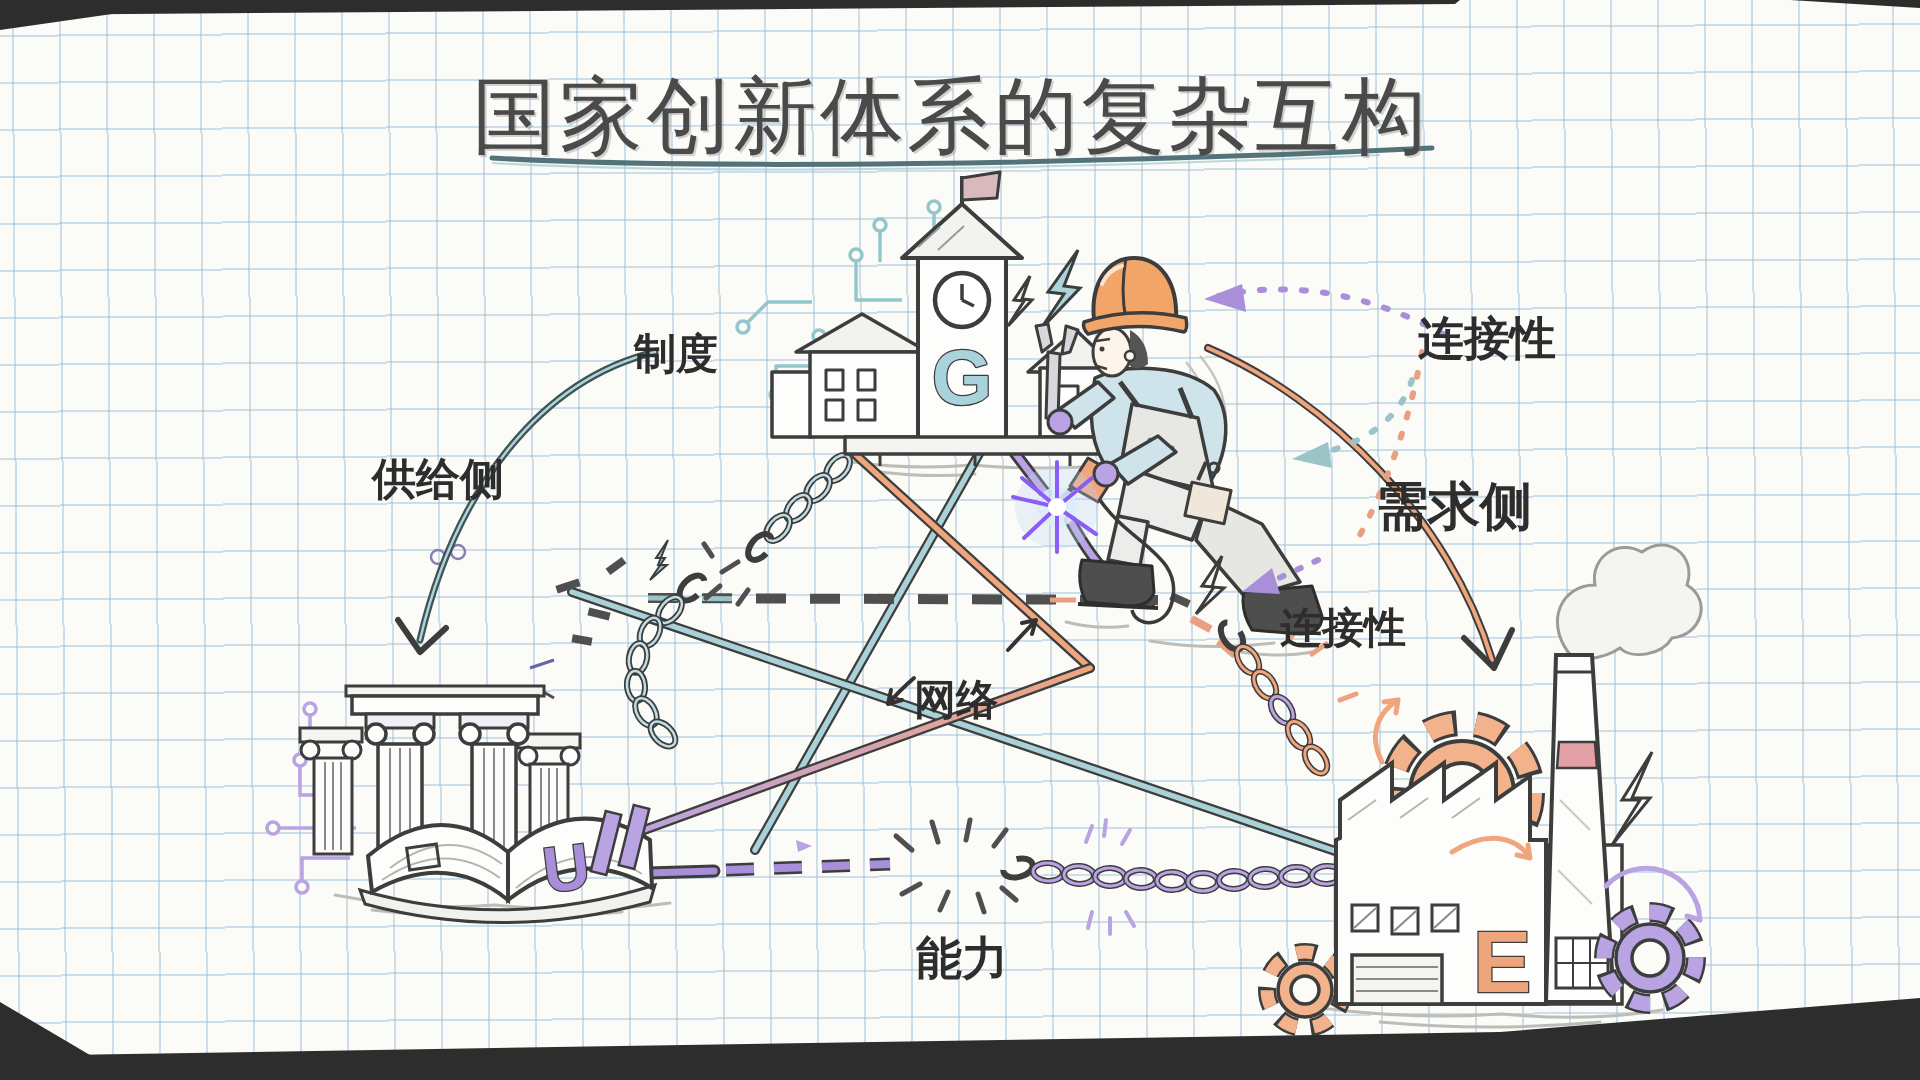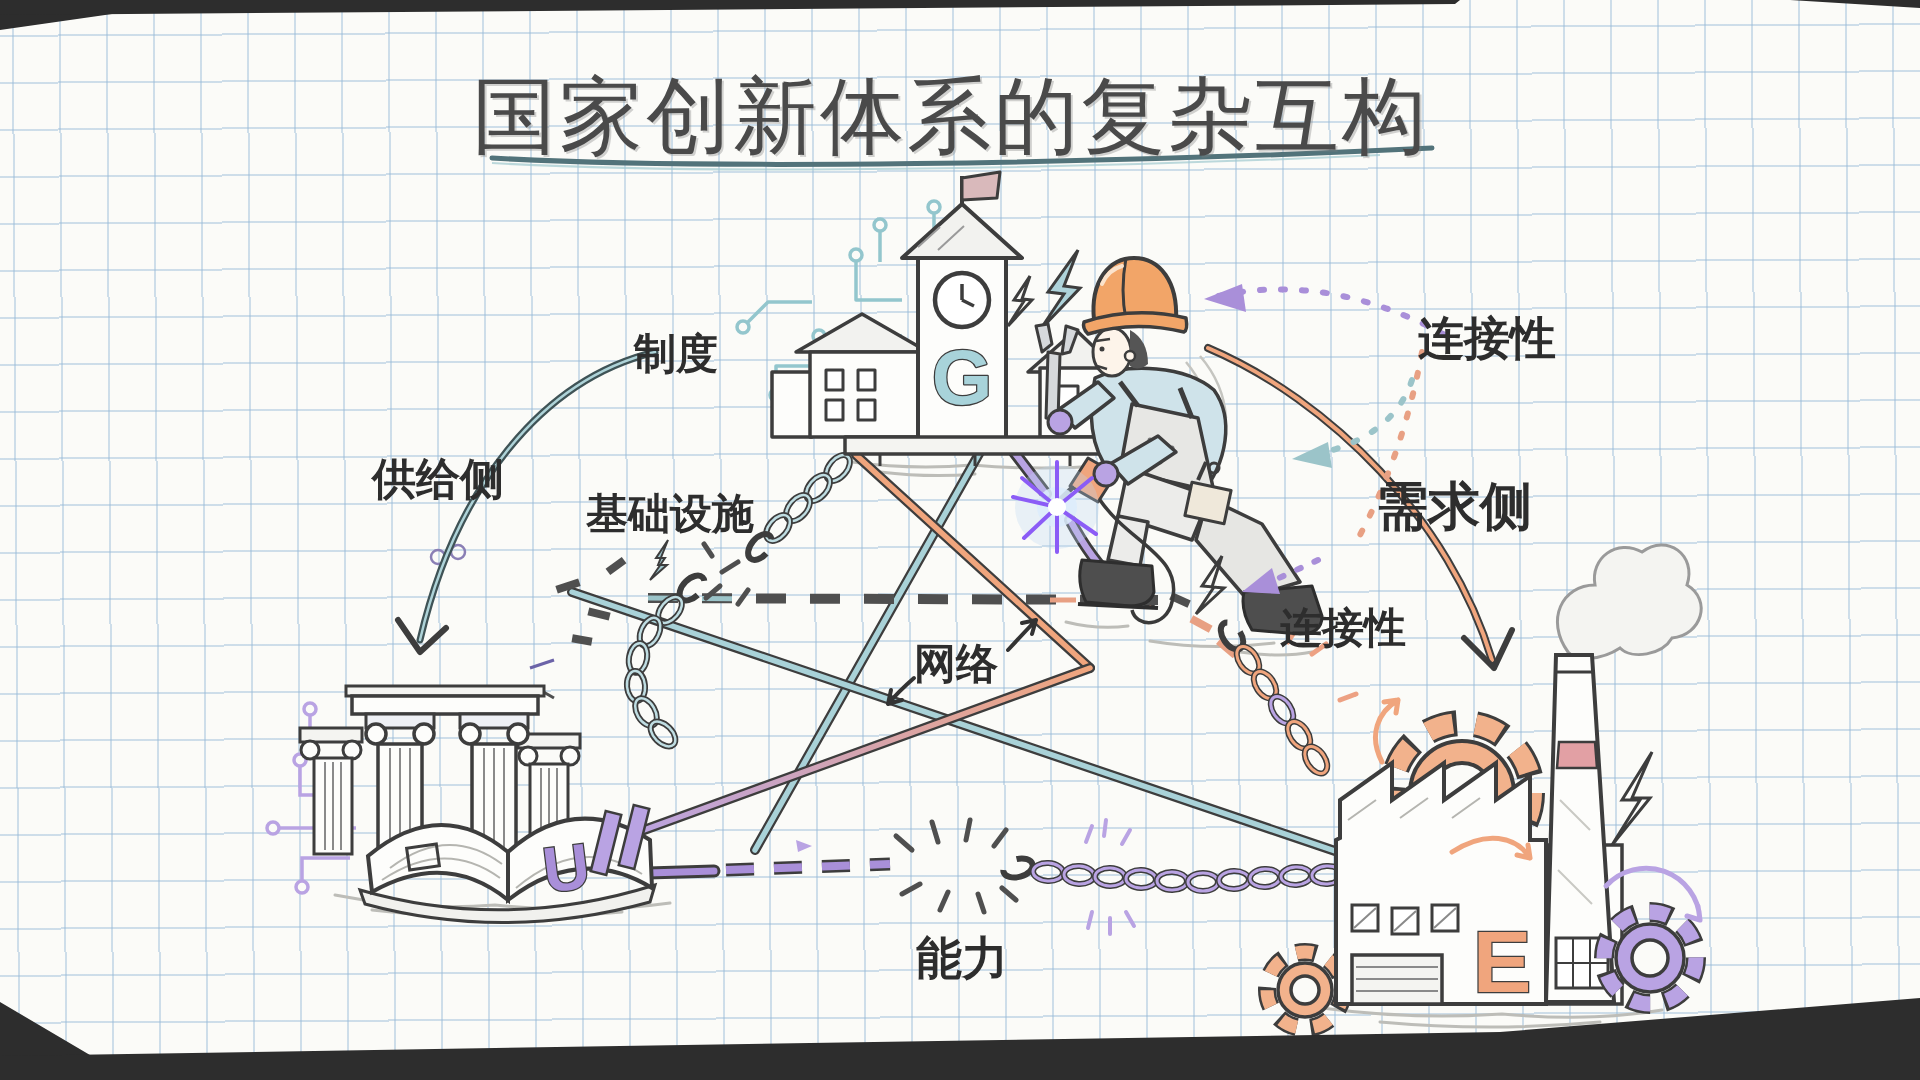--- a/index.html
+++ b/index.html
@@ -11,21 +11,21 @@
            repeating-linear-gradient(0deg, transparent 0 45px, rgba(150,185,215,.45) 45px 47px),
            repeating-linear-gradient(90deg, transparent 0 45px, rgba(150,185,215,.45) 45px 47px);
          transform:rotate(-0.35deg);}
   svg.art{position:absolute;left:0;top:0;width:1920px;height:1080px;}
   .label{position:absolute;font-weight:700;color:#2d2d2d;white-space:nowrap;}
   #title{position:absolute;left:448px;top:60px;font-size:84px;font-weight:400;
          letter-spacing:3px;color:#4a4a4a;text-shadow:2px 2px 0 rgba(130,130,130,.35);margin-left:24px;}
   .l-institution{left:634px;top:304px;font-size:42px;margin-top:22px;}
   .l-supply{left:344px;top:450px;font-size:44px;padding-left:28px;}
   .l-infra{left:586px;top:486px;font-size:42px;}
-  .l-network{left:914px;top:636px;font-size:42px;}
+  .l-network{left:914px;top:672px;font-size:42px;}
   .l-conn-top{left:1418px;top:308px;font-size:46px;}
   .l-demand{left:1376px;top:472px;font-size:52px;}
   .l-conn-mid{left:1280px;top:600px;font-size:42px;}
   .l-capability{left:916px;top:928px;font-size:46px;}
 </style>
 </head>
 <body>
 
 <div id="stage">
   <div id="paper"></div>
@@ -432,19 +432,18 @@
       <polygon points="0,0 1460,0 1455,4 0,15"></polygon>
       <polygon points="1920,0 1920,8 1790,0"></polygon>
       <polygon points="0,1080 0,1002 95,1058 170,1080"></polygon>
       <polygon points="0,1080 0,1056 1500,1032 1920,998 1920,1080"></polygon>
     </g>
   </svg>
 
   <div id="title">国家创新体系的复杂互构</div>
   <div class="label l-institution">制度</div>
   <div class="label l-supply">供给侧</div>
-  <div class="label l-infra">基础设施</div>
   <div class="label l-network">网络</div>
   <div class="label l-conn-top">连接性</div>
   <div class="label l-demand">需求侧</div>
   <div class="label l-conn-mid">连接性</div>
   <div class="label l-capability">能力</div>
 </div>
 
 </body></html>

